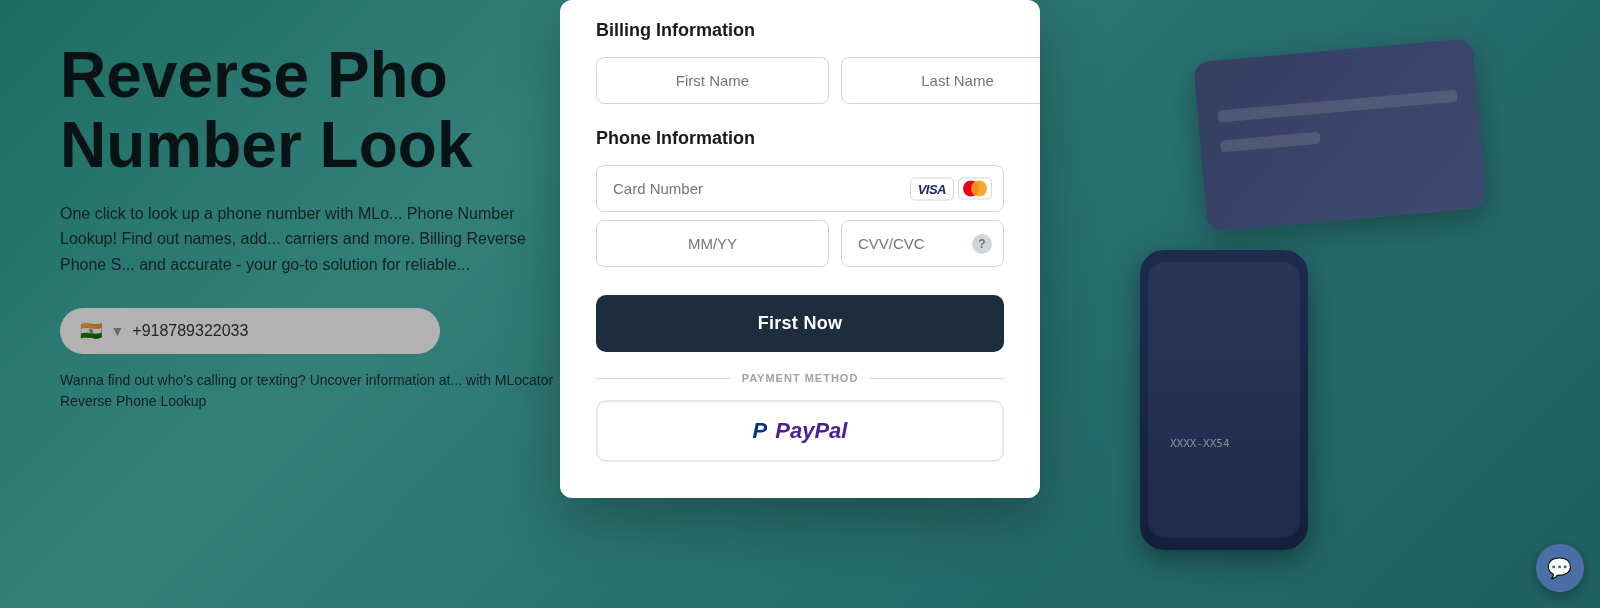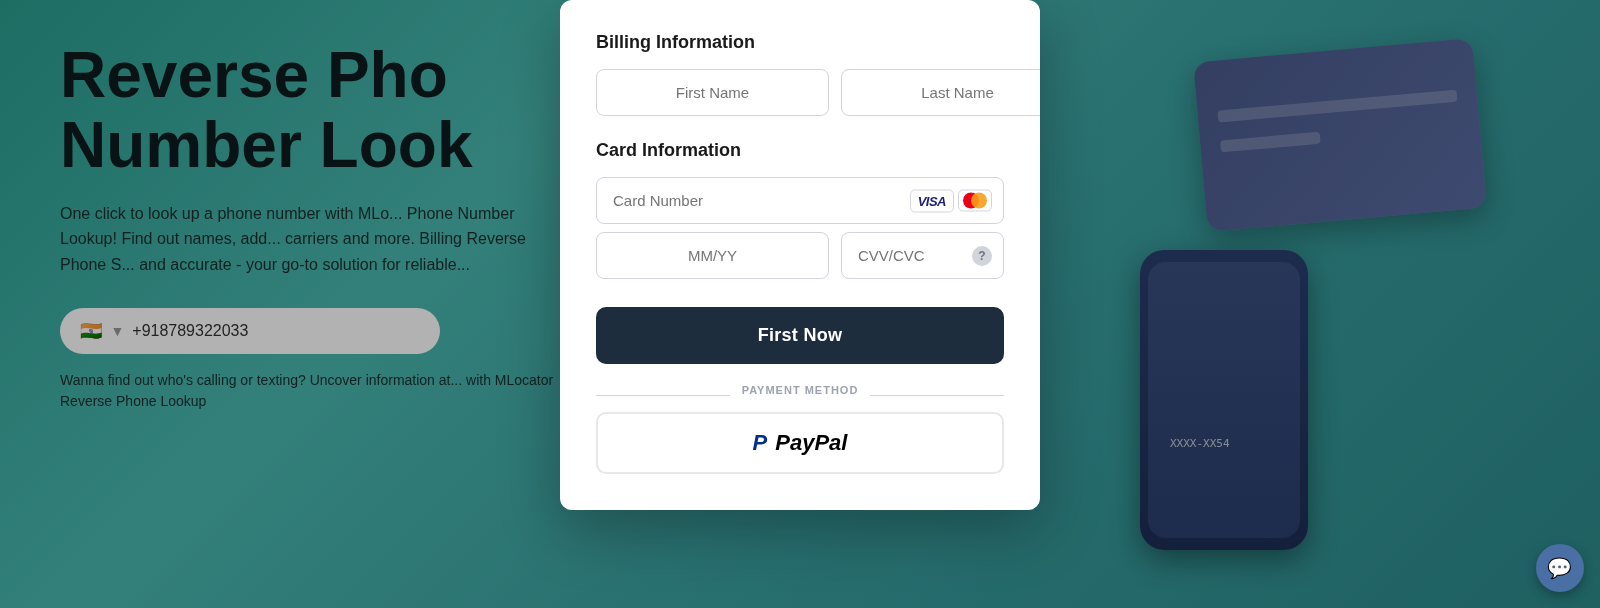--- a/index.html
+++ b/index.html
@@ -75,21 +75,21 @@
       background: rgba(0,0,0,0.3);
       display: flex;
       justify-content: center;
       align-items: flex-start;
     }
 
     .modal {
       background: white;
       width: 480px;
       border-radius: 12px;
-      padding: 32px 36px 36px;
+      padding: 20px 36px 36px;
       position: relative;
       margin-top: 0;
       max-height: 608px;
       overflow-y: auto;
       box-shadow: 0 20px 60px rgba(0,0,0,0.3);
     }
 
     .section-title {
       font-size: 18px;
       font-weight: 700;
@@ -222,21 +222,21 @@
       font-size: 18px;
       font-weight: 700;
       cursor: pointer;
       margin-top: 28px;
       margin-bottom: 20px;
       letter-spacing: 0.3px;
     }
 
     .payment-method-divider {
       display: flex;
-      align-items: flex-end;
+      align-items: center;
       gap: 12px;
       margin-bottom: 16px;
     }
 
     .divider-line {
       flex: 1;
       height: 1px;
       background: #d1d5db;
     }
 
@@ -264,21 +264,21 @@
     .paypal-p {
       font-size: 22px;
       font-weight: 900;
       color: #003087;
       font-style: italic;
     }
 
     .paypal-text {
       font-size: 22px;
       font-weight: 700;
-      color: #000000;
+      color: #4c1d95;
       font-style: italic;
     }
 
     
     .right-illustration {
       position: absolute;
       right: 80px;
       top: 30px;
       width: 400px;
       height: 540px;
@@ -407,21 +407,21 @@
     
     <div class="section-title">Billing Information</div>
 
     <div class="form-row">
       <input class="form-input" placeholder="First Name" style="">
       <input class="form-input" placeholder="Last Name" style="">
     </div>
 
     
     <div class="card-info-section">
-      <div class="section-title">Card Information</div>
+      <div class="section-title">Phone Information</div>
 
       <div class="card-number-wrap">
         <input class="card-number-input" placeholder="Card Number" style="">
         <div class="card-icons">
           <div style="background:white; border:1.5px solid #d1d5db; border-radius:5px; padding:3px 7px; display:flex; align-items:center;">
             <span style="font-size:13px; font-weight:900; font-style:italic; color:#1a1f71; letter-spacing:-0.5px;">VISA</span>
           </div>
           <div class="mastercard-icon" style="position:relative; width:34px; height:22px; border:1.5px solid #d1d5db; border-radius:5px; overflow:hidden; background:white;">
             <div class="mc-circle-left" style="position:absolute; left:4px; top:50%; transform:translateY(-50%); width:16px; height:16px; border-radius:50%; background:#eb001b;"></div>
             <div class="mc-circle-right" style="position:absolute; right:4px; top:50%; transform:translateY(-50%); width:16px; height:16px; border-radius:50%; background:#f79e1b; opacity:0.9;"></div>

